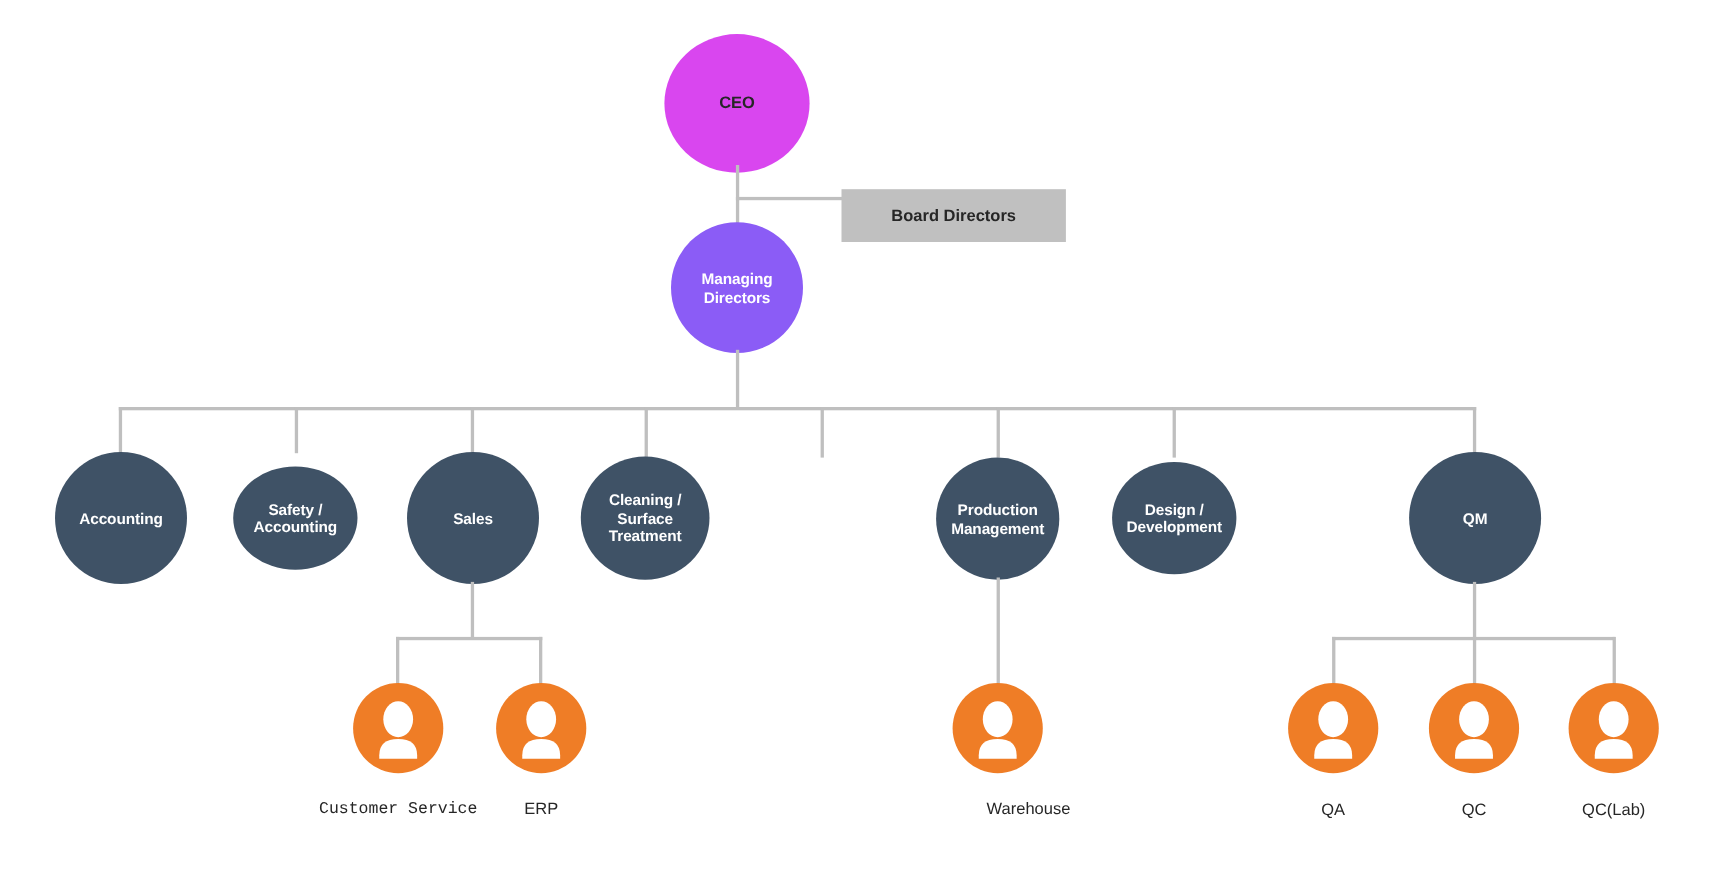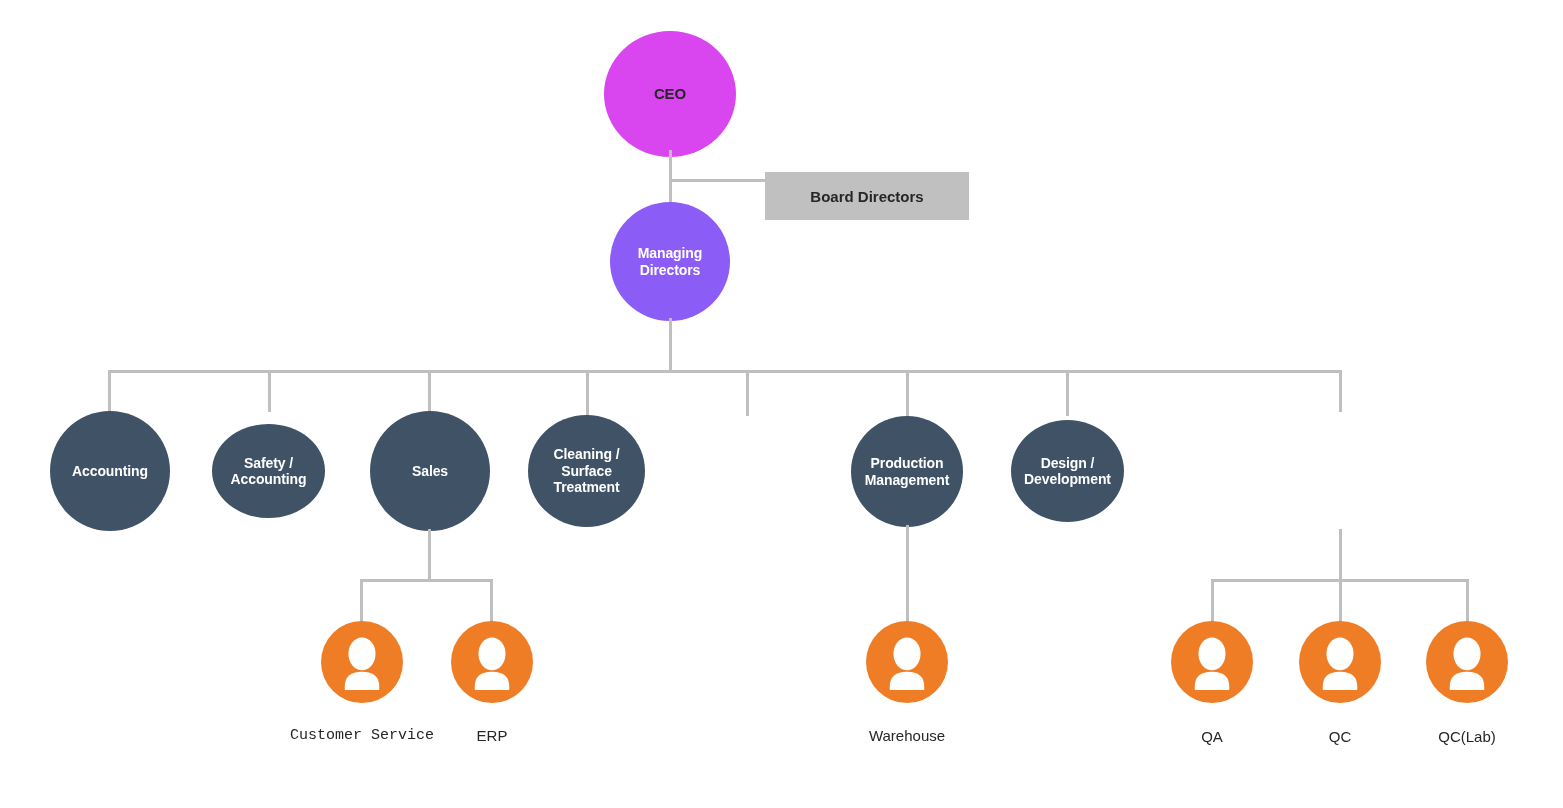--- a/index.html
+++ b/index.html
@@ -157,20 +157,23 @@
     </span>
   </div>
 
   <div class="node node-dept" style="left:1011px; top:420px; width:113px; height:102px; font-size:14px;">
     <span class="node-label">
       <span>Design /</span><br>
       <span>Development</span>
     </span>
   </div>
 
+  <div class="node node-dept" style="left:1281px; top:411px; width:120px; height:120px; font-size:14px;">
+    <span class="node-label">QM</span>
+  </div>
 
   <div class="conn conn-v" style="left:428px; top:529px; height:52px;"></div>
   <div class="conn conn-h" style="left:360px; top:579px; width:133px;"></div>
   <div class="conn conn-v" style="left:360px; top:579px; height:44px;"></div>
   <div class="conn conn-v" style="left:490px; top:579px; height:44px;"></div>
 
   <div class="conn conn-v" style="left:906px; top:525px; height:98px;"></div>
 
   <div class="conn conn-v" style="left:1339px; top:529px; height:52px;"></div>
   <div class="conn conn-h" style="left:1211px; top:579px; width:257px;"></div>
@@ -193,21 +196,21 @@
     </svg>
   </div>
   <div class="caption" style="left:412px; top:727px; width:160px;">ERP</div>
 
   <div class="node node-person" style="left:866px; top:621px; width:82px; height:82px;">
     <svg class="person-glyph" viewBox="0 0 100 100">
       <ellipse cx="50" cy="40" rx="16.5" ry="20" fill="#ffffff"></ellipse>
       <path d="M29 80 Q29 62 50 62 Q71 62 71 80 L71 84 L29 84 Z" fill="#ffffff"></path>
     </svg>
   </div>
-  <div class="caption" style="left:827px; top:727px; width:160px;">Warehouse</div>
+  <div class="caption" style="left:855px; top:727px; width:160px;">Warehouse</div>
 
   <div class="node node-person" style="left:1171px; top:621px; width:82px; height:82px;">
     <svg class="person-glyph" viewBox="0 0 100 100">
       <ellipse cx="50" cy="40" rx="16.5" ry="20" fill="#ffffff"></ellipse>
       <path d="M29 80 Q29 62 50 62 Q71 62 71 80 L71 84 L29 84 Z" fill="#ffffff"></path>
     </svg>
   </div>
   <div class="caption" style="left:1132px; top:728px; width:160px;">QA</div>
 
   <div class="node node-person" style="left:1299px; top:621px; width:82px; height:82px;">

